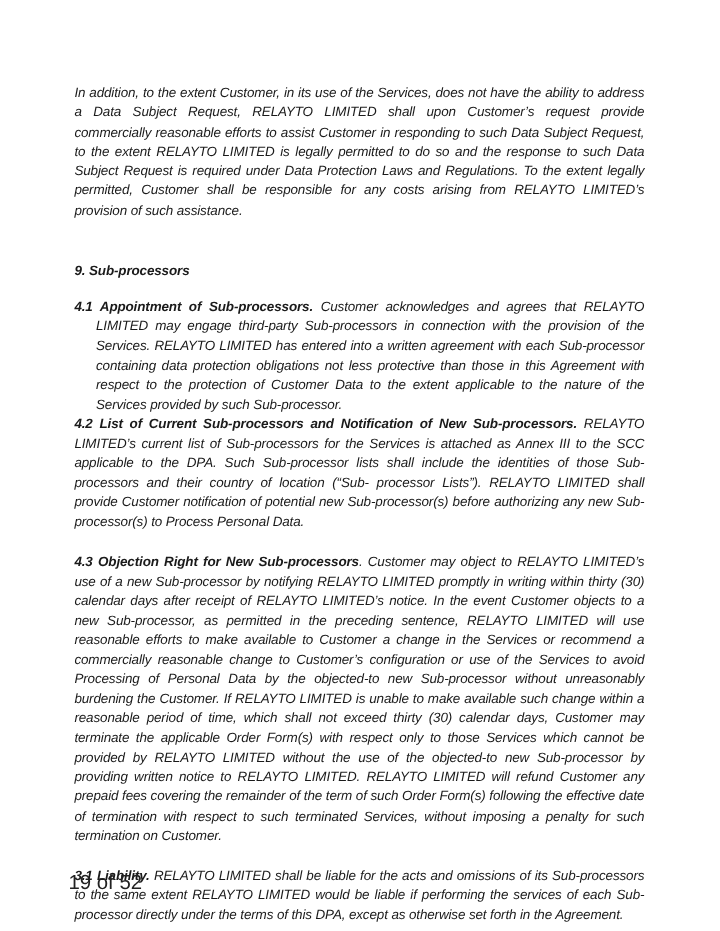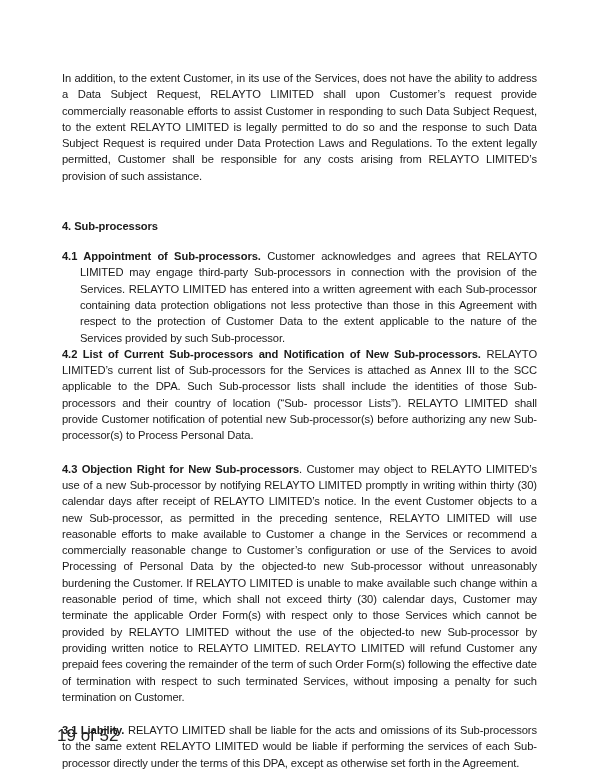--- a/index.html
+++ b/index.html
@@ -1,41 +1,41 @@
 <!DOCTYPE html>
 <html><head>
 <meta charset="utf-8">
 <style>
   html, body { margin: 0; padding: 0; background: #ffffff; }
   body { width: 600px; height: 776px; position: relative; overflow: hidden; }
   .page {
     position: absolute; left: 62px; top: 70px; width: 475px;
     font-family: "Liberation Sans", sans-serif;
     font-size: 11.2px; line-height: 16.3px; color: #1a1a1a;
-    text-align: justify; letter-spacing: -0.1px;
+    text-align: justify; letter-spacing: -0.1px; font-style: italic;
   }
   p { margin: 0; }
   .gap-lg { height: 22px; }
   .gap-md { height: 16px; }
   h2 { font-size: 11.2px; font-weight: bold; margin: 0; line-height: 16px; }
   .clause-head { font-weight: bold; }
   .hang { padding-left: 18px; text-indent: -18px; }
   .page-num {
     position: absolute; left: 57px; top: 726px;
     font-family: "Liberation Sans", sans-serif; font-size: 17px; color: #222;
   }
 </style>
 </head>
 <body>
 
 <div class="page">
   <p>In addition, to the extent Customer, in its use of the Services, does not have the ability to address a Data Subject Request, RELAYTO LIMITED shall upon Customer’s request provide commercially reasonable efforts to assist Customer in responding to such Data Subject Request, to the extent RELAYTO LIMITED is legally permitted to do so and the response to such Data Subject Request is required under Data Protection Laws and Regulations. To the extent legally permitted, Customer shall be responsible for any costs arising from RELAYTO LIMITED’s provision of such assistance.</p>
   <div class="gap-lg"></div>
   <div class="gap-md" style="height:12px"></div>
-  <h2>4. Sub-processors</h2>
+  <h2>9. Sub-processors</h2>
   <div class="gap-md" style="height:14px"></div>
 
   <p class="hang" style="padding-left:18px;text-indent:-18px;">
     <span class="clause-head">4.1 Appointment of Sub-processors.</span><span> Customer acknowledges and agrees that RELAYTO LIMITED may engage third-party Sub-processors in connection with the provision of the Services. RELAYTO LIMITED has entered into a written agreement with each Sub-processor containing data protection obligations not less protective than those in this Agreement with respect to the protection of Customer Data to the extent applicable to the nature of the Services provided by such Sub-processor.</span>
   </p>
   <p>
     <span class="clause-head">4.2 List of Current Sub-processors and Notification of New Sub-processors.</span><span> RELAYTO LIMITED’s current list of Sub-processors for the Services is attached as Annex III to the SCC applicable to the DPA. Such Sub-processor lists shall include the identities of those Sub-processors and their country of location (“Sub- processor Lists”). RELAYTO LIMITED shall provide Customer notification of potential new Sub-processor(s) before authorizing any new Sub-processor(s) to Process Personal Data.</span>
   </p>
   <div class="gap-md" style="height:17px"></div>
   <p>

